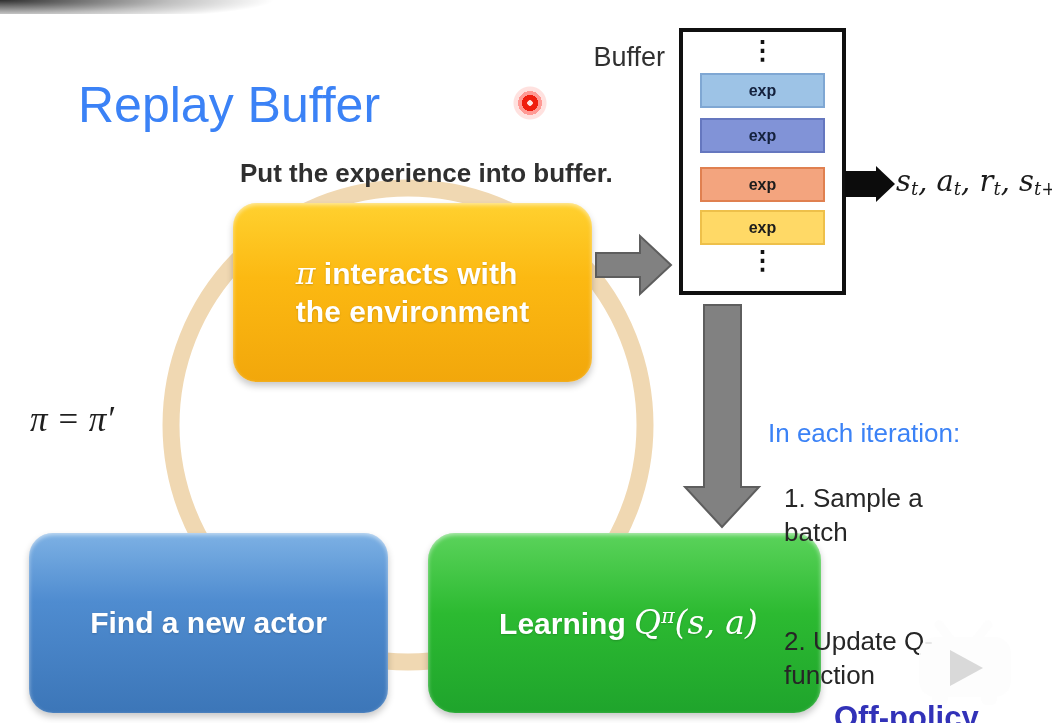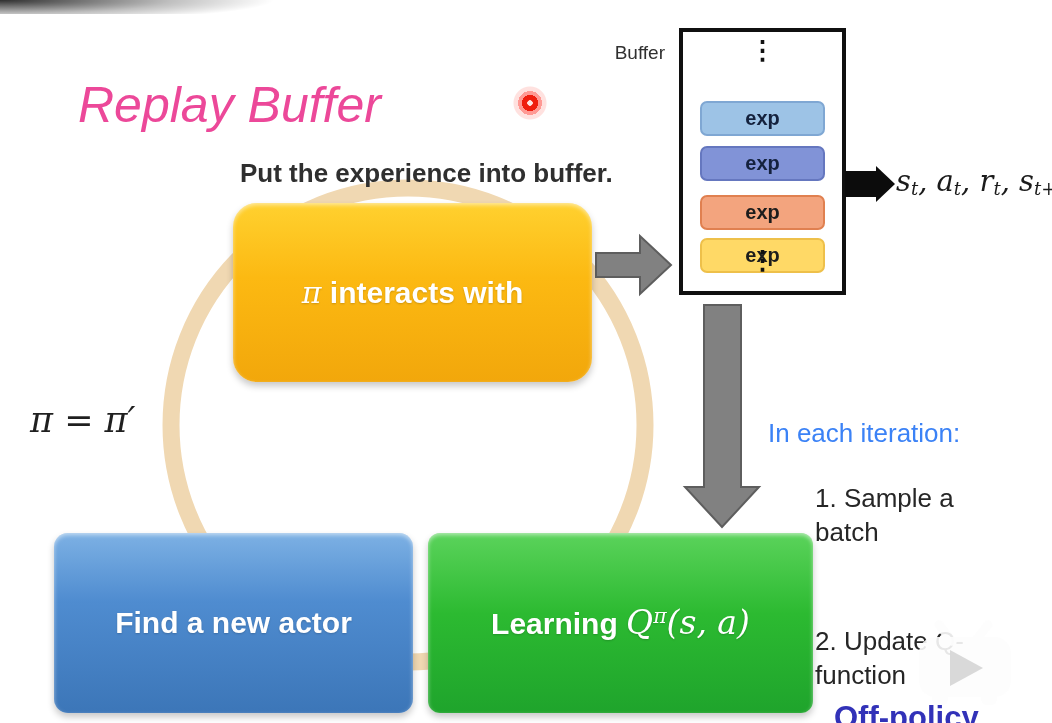--- a/index.html
+++ b/index.html
@@ -5,59 +5,59 @@
   html,body{margin:0;padding:0;}
   body{
     width:1052px;height:723px;position:relative;overflow:hidden;
     background:#ffffff;font-family:"Liberation Sans",sans-serif;color:#262626;
   }
   .abs{position:absolute;}
   
   .top-shade{left:0;top:0;width:420px;height:14px;z-index:9;
     background:radial-gradient(ellipse 380px 30px at 0 0, rgba(0,0,0,0.82), rgba(0,0,0,0.25) 45%, rgba(0,0,0,0) 72%);}
   
-  .title{left:78px;top:76px;font-size:50px;font-weight:400;color:#ec4899;z-index:4;letter-spacing:0;font-style:italic;}
+  .title{left:78px;top:76px;font-size:50px;font-weight:400;color:#3b82f6;z-index:4;letter-spacing:0;}
   
   .laser{left:512px;top:85px;width:36px;height:36px;z-index:8;border-radius:50%;
     background:radial-gradient(circle,#ffe3e0 0 2.5px,#ef1d0e 3px 8px,rgba(255,70,60,0.55) 8px 12px,rgba(255,120,110,0.22) 12px 16px,rgba(255,120,110,0) 17px);}
   .caption{left:240px;top:158px;font-size:26px;font-weight:600;color:#2f2f2f;z-index:4;}
   
   svg.layer{left:0;top:0;z-index:1;}
   
   .box{z-index:3;border-radius:24px;display:flex;align-items:center;justify-content:center;
     text-align:left;color:#fff;box-shadow:0 4px 7px rgba(0,0,0,0.22), inset 0 2px 4px rgba(255,255,255,0.55);}
   .box .btxt{font-size:30px;font-weight:600;line-height:1.25;text-shadow:0 1px 2px rgba(0,0,0,0.18);}
   .box-actor{left:233px;top:203px;width:359px;height:179px;
     background:linear-gradient(180deg,#ffd12f 0%,#fcb912 42%,#f2a70b 100%);}
-  .box-new-actor{left:54px;top:533px;width:359px;height:180px;border-radius:14px;
+  .box-new-actor{left:29px;top:533px;width:359px;height:180px;border-radius:24px;
     background:linear-gradient(180deg,#7db1e4 0%,#4f8cd0 38%,#3c76b8 100%);}
-  .box-critic{left:428px;top:533px;width:385px;height:180px;border-radius:12px;
-    background:linear-gradient(180deg,#5bd35b 0%,#2cba31 45%,#1fa42c 100%);}
+  .box-critic{left:428px;top:533px;width:385px;height:180px;border-radius:27px;
+    background:linear-gradient(180deg,#5bd35b 0%,#2cba31 45%,#1fa42c 100%);padding-left:8px;}
   .math{font-family:"DejaVu Serif",serif;font-style:italic;font-weight:500;}
   .sup{font-size:0.62em;vertical-align:0.55em;}
   .sub{font-size:0.62em;vertical-align:-0.25em;font-style:italic;}
   
-  .buffer-label{left:575px;top:42px;width:90px;text-align:right;font-size:19px;color:#303030;z-index:4;}
+  .buffer-label{left:575px;top:42px;width:90px;text-align:right;font-size:27px;color:#303030;z-index:4;}
   .buffer-box{left:679px;top:28px;width:159px;height:259px;border:4px solid #101010;background:#fff;z-index:3;}
   .dots{left:0;width:159px;text-align:center;font-size:26px;font-weight:700;color:#111;line-height:0.95;letter-spacing:0;}
-  .exp-row{left:17px;width:121px;height:31px;border-radius:7px;border:2px solid;
-    display:flex;align-items:center;justify-content:center;font-size:20px;font-weight:600;color:#14213d;margin-top:28px;}
+  .exp-row{left:17px;width:121px;height:31px;border-radius:0;border:2px solid;
+    display:flex;align-items:center;justify-content:center;font-size:16px;font-weight:600;color:#14213d;}
   .exp-0{top:41px;background:#9dc3e6;border-color:#7fa7d3;}
   .exp-1{top:86px;background:#8193d7;border-color:#6577bf;}
   .exp-2{top:135px;background:#f3a47e;border-color:#e08050;color:#1c1c1c;}
   .exp-3{top:178px;background:#ffd966;border-color:#eec04a;color:#1c1c1c;}
   
   .sample-rect{left:845px;top:171px;width:33px;height:26px;background:#0c0c0c;z-index:3;}
   .sample-tri{left:876px;top:166px;width:0;height:0;z-index:3;
     border-left:19px solid #0c0c0c;border-top:18px solid transparent;border-bottom:18px solid transparent;}
   .sample-tuple{left:896px;top:164px;font-size:29px;color:#1b1b1b;z-index:4;white-space:nowrap;}
   
-  .pi-eq{left:30px;top:400px;font-size:35px;color:#1f1f1f;z-index:4;}
+  .pi-eq{left:30px;top:400px;font-size:35px;color:#1f1f1f;z-index:4;font-family:Liberation Serif, serif;}
   .iter-header{left:768px;top:418px;font-size:26px;color:#3b82f6;z-index:4;}
-  .iter-item{left:815px;width:196px;font-size:26px;color:#262626;line-height:1.32;z-index:4;}
+  .iter-item{left:784px;width:196px;font-size:26px;color:#262626;line-height:1.32;z-index:4;}
   .iter-item-1{top:481px;}
   .iter-item-2{top:580px;margin-top:44px;}
   .off-policy{left:834px;top:700px;font-size:31px;font-weight:700;color:#3232b8;z-index:4;}
   
   .tv{z-index:10;}
   .tv-body{left:919px;top:637px;width:92px;height:60px;background:rgba(253,253,253,0.9);border-radius:16px;}
   .tv-antenna{width:9px;height:30px;border-radius:5px;background:rgba(253,253,253,0.9);}
   .tv-ant-l{left:941px;top:618px;transform:rotate(-38deg);}
   .tv-ant-r{left:977px;top:618px;transform:rotate(38deg);}
   .tv-foot{width:16px;height:10px;border-radius:0 0 6px 6px;background:rgba(253,253,253,0.9);top:695px;}
@@ -77,20 +77,21 @@
 
 <div class="abs top-shade"></div>
 
 <div class="abs title">Replay Buffer</div>
 <div class="abs laser"></div>
 <div class="abs caption">Put the experience into buffer.</div>
 
 <div class="abs box box-actor">
   <div class="btxt">
     <div><span class="math">π</span><span> interacts with</span></div>
+    <div>the environment</div>
   </div>
 </div>
 
 <div class="abs buffer-label">Buffer</div>
 <div class="abs buffer-box">
   <div class="abs dots" style="top:6px">⋮</div>
   <div class="abs exp-row exp-0">exp</div>
   <div class="abs exp-row exp-1">exp</div>
   <div class="abs exp-row exp-2">exp</div>
   <div class="abs exp-row exp-3">exp</div>

